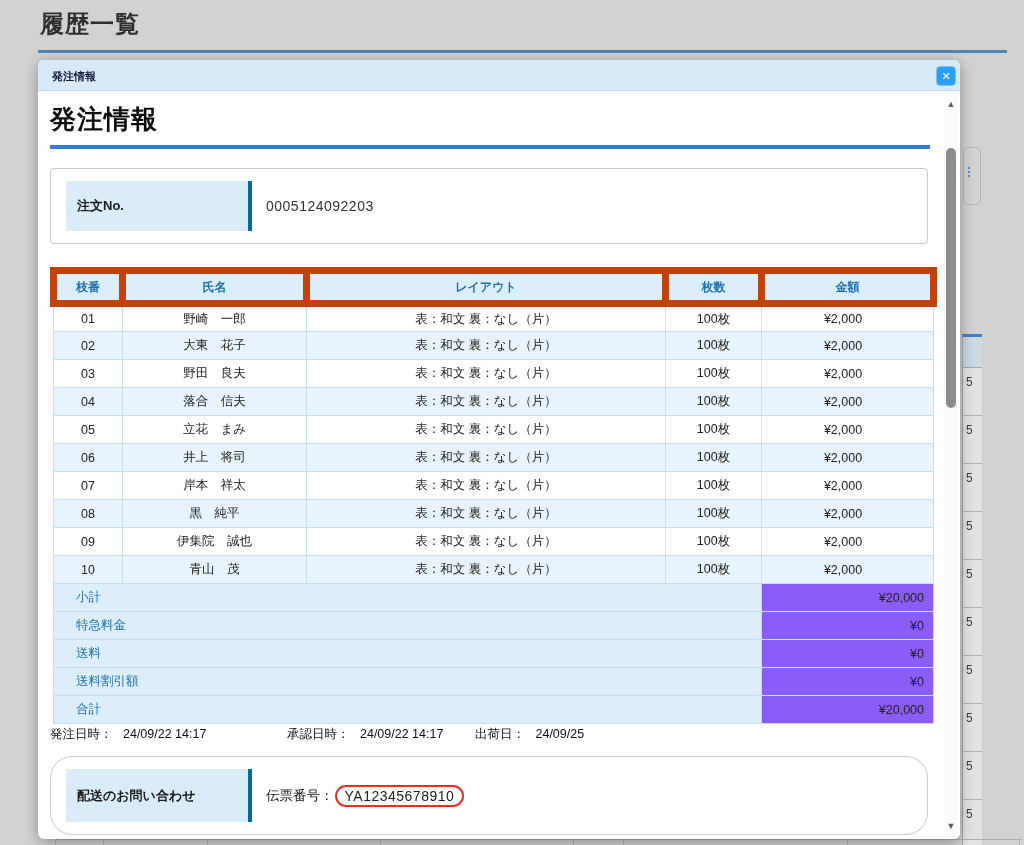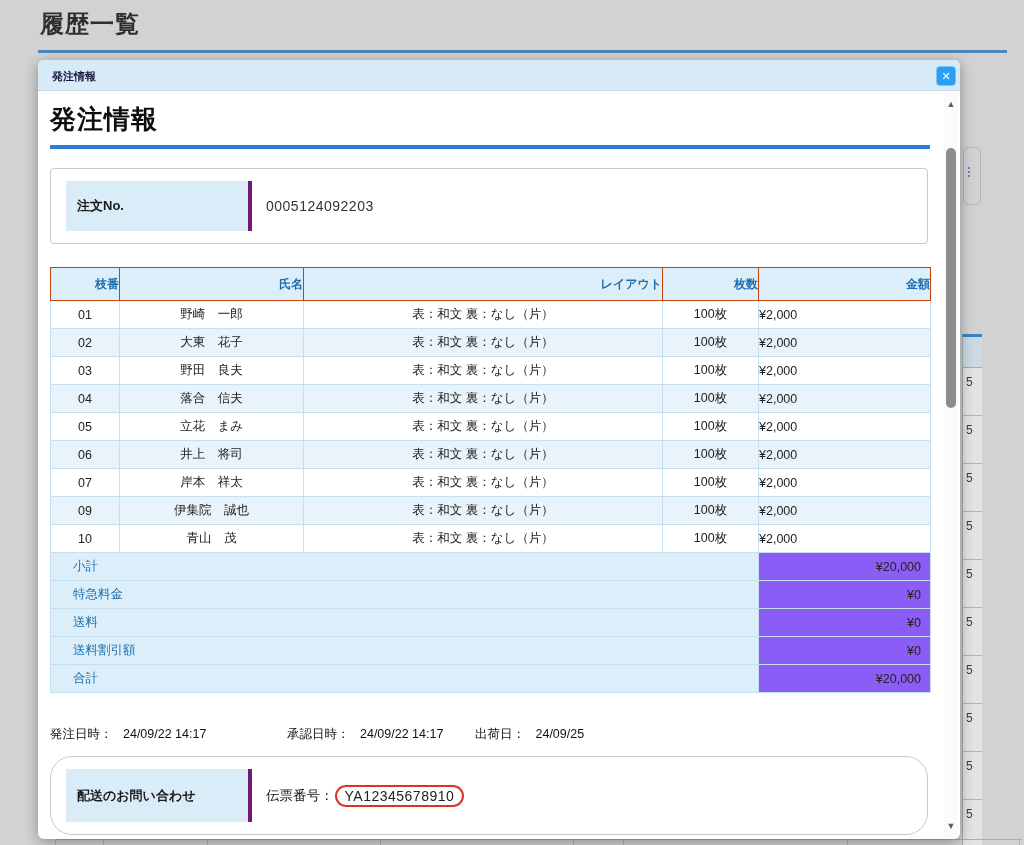--- a/index.html
+++ b/index.html
@@ -86,21 +86,21 @@
 
   
   .info-box {
     position:absolute; left:12px; width:878px;
     border:1px solid #c9c9c9; border-radius:4px; background:#fff;
   }
   .info-box.order { top:108px; height:76px; }
   .info-box.delivery { top:696px; height:79px;border-radius:22px; }
   .info-label {
     position:absolute; left:15px; top:12px; bottom:12px; width:186px;
-    background:#d9ecf8; border-right:4px solid #701a75;
+    background:#d9ecf8; border-right:4px solid #0369a1;
     display:flex; align-items:center; padding-left:11px;
     font-size:13px; font-weight:bold; color:#1c1c1c;
   }
   .info-value {
     position:absolute; left:215px; top:0; bottom:0; right:8px;
     display:flex; align-items:center;
     font-size:14px; color:#333; letter-spacing:.5px;
   }
   .tracking-wrap { font-size:13.5px; color:#111; letter-spacing:0; }
   .tracking-no {
@@ -110,28 +110,28 @@
   }
 
   
   table.order-table {
     position:absolute; left:12px; top:207px; width:880px;
     border-collapse:collapse; table-layout:fixed;
   }
   .order-table th {
     height:33px; background:#dbeefa; color:#1f6fae;
     font-size:12px; font-weight:bold;
-    border:1px solid #c2410c; text-align:right;
+    border:7px solid #c2410c; text-align:center;
   }
   .order-table td {
     height:28px; font-size:12.5px; color:#222;
     border:1px solid #c6dff0; text-align:center; background:#fff;
   }
   .order-table tbody.rows tr:nth-child(even) td { background:#e9f3fb; }
-  .order-table td:nth-child(5) { text-align:left; padding-right:9px; }
+  .order-table td:nth-child(5) { text-align:center; padding-right:9px; }
   .order-table td.sum-label {
     background:#dbeefa; color:#1f6fae; text-align:left; padding-left:22px;
     font-size:12.5px; border-color:#c6dff0;
   }
   .order-table td.sum-value { text-align:right; padding-right:9px; background:#8b5cf6; }
 
   
   .dates { position:absolute; left:12px; top:666px; width:880px; height:18px; }
   .date-item { position:absolute; top:0; font-size:12.5px; color:#111; }
   .date-item:nth-child(1){ left:0; }
@@ -289,20 +289,27 @@
     </tr>
 
     <tr>
       <td>07</td>
       <td>岸本　祥太</td>
       <td>表：和文 裏：なし（片）</td>
       <td>100枚</td>
       <td>¥2,000</td>
     </tr>
 
+    <tr>
+      <td>08</td>
+      <td>黒　純平</td>
+      <td>表：和文 裏：なし（片）</td>
+      <td>100枚</td>
+      <td>¥2,000</td>
+    </tr>
 
     <tr>
       <td>09</td>
       <td>伊集院　誠也</td>
       <td>表：和文 裏：なし（片）</td>
       <td>100枚</td>
       <td>¥2,000</td>
     </tr>
 
     <tr>

